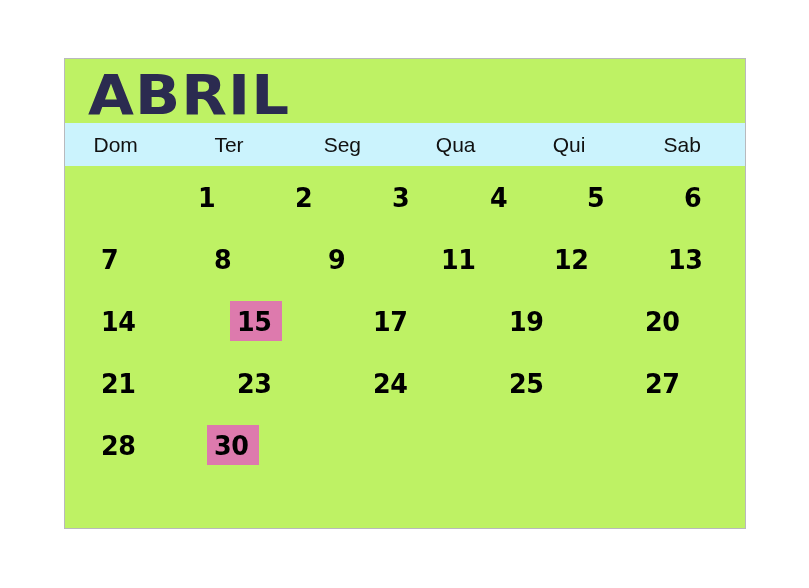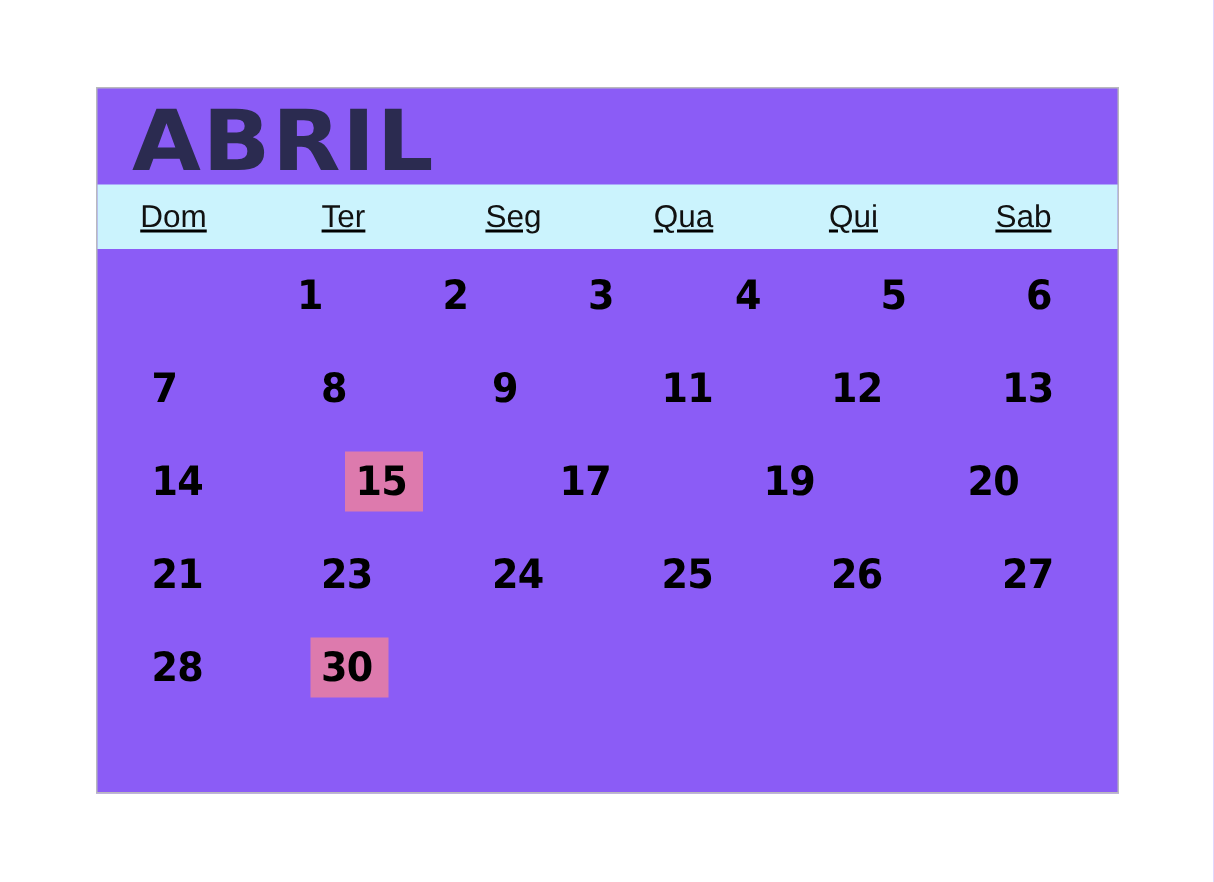--- a/index.html
+++ b/index.html
@@ -15,21 +15,21 @@
     position: relative;
   }
 
   
   #calendar-card {
     position: absolute;
     left: 64px;
     top: 58px;
     width: 682px;
     height: 471px;
-    background: #8b5cf6;
+    background: #bef264;
     border: 1px solid #b9b9bd;
     box-sizing: border-box;
   }
 
   
   .cal-title {
     position: absolute;
     left: 23px;
     top: 8px;
     font-family: "DejaVu Sans", sans-serif;
@@ -47,21 +47,20 @@
   
   .weekday-row {
     position: absolute;
     left: 0;
     top: 64px;
     width: 100%;
     height: 43px;
     background: #cbf3fd;
     display: flex;
     box-sizing: border-box;
-    text-decoration: underline;
   }
   .weekday-cell {
     flex: 1 1 0;
     display: flex;
     align-items: center;
     justify-content: center;
     font-family: "Liberation Sans", sans-serif;
     font-size: 21px;
     font-weight: normal;
     color: #111111;
@@ -202,23 +201,20 @@
         <div class="day-cell">
           <span class="day-num">23</span>
         </div>
         <div class="day-cell">
           <span class="day-num">24</span>
         </div>
         <div class="day-cell">
           <span class="day-num">25</span>
         </div>
         <div class="day-cell">
-          <span class="day-num">26</span>
-        </div>
-        <div class="day-cell">
           <span class="day-num">27</span>
         </div>
       </div>
       <div class="week-row">
         <div class="day-cell">
           <span class="day-num">28</span>
         </div>
         <div class="day-cell is-highlighted">
           <div class="day-hl"></div>
           <span class="day-num">30</span>

